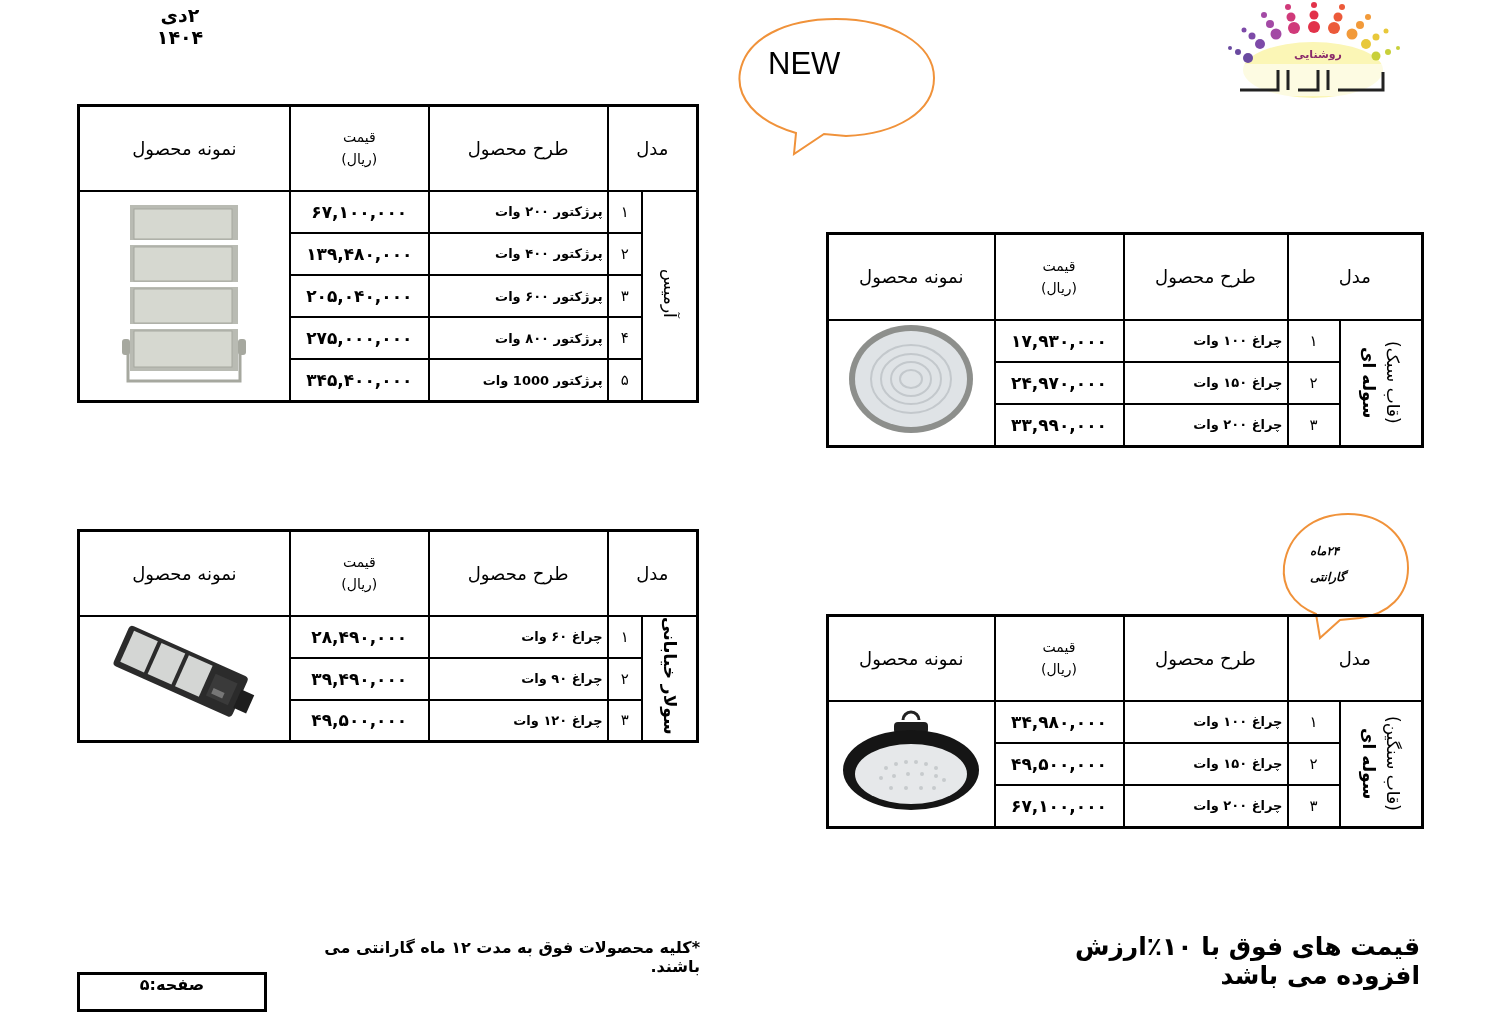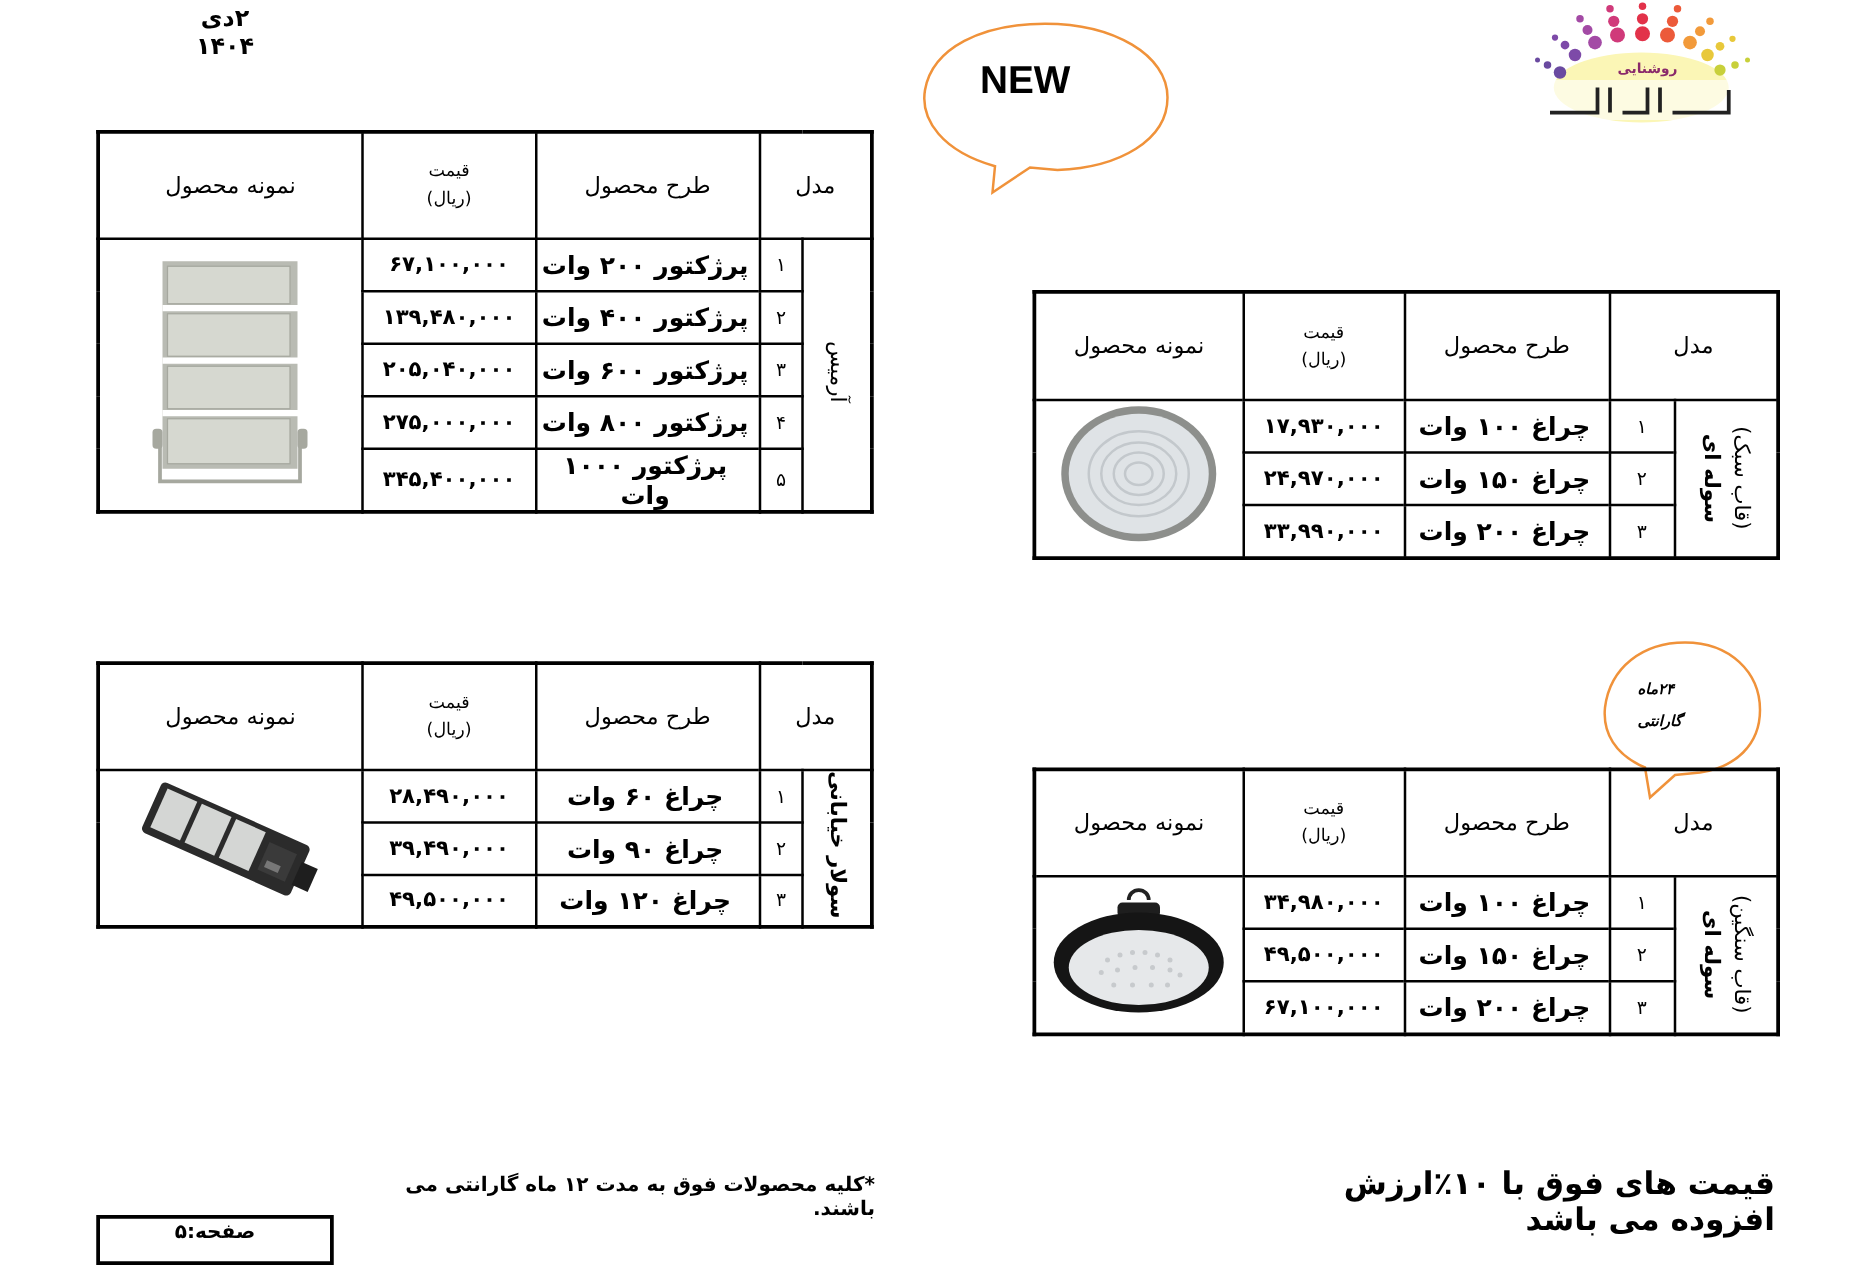--- a/index.html
+++ b/index.html
@@ -5,38 +5,38 @@
   html, body { margin:0; padding:0; }
   body {
     width:1500px; height:1018px; position:relative; overflow:hidden;
     background:#ffffff; color:#000;
     font-family:"DejaVu Sans", sans-serif;
   }
   .abs { position:absolute; }
   .date { left:135px; top:4px; width:90px; height:28px; font-size:19px; font-weight:bold; direction:rtl; text-align:center; }
   .logo { left:1218px; top:0; width:190px; height:102px;text-align:center; }
   .bubble-new { left:736px; top:16px; width:204px; height:142px; }
-  .bubble-new .txt { position:absolute; left:48px; top:30px; font-size:31px; font-weight:bold; font-family:"Liberation Sans", sans-serif; letter-spacing:0px;text-align:right; }
+  .bubble-new .txt { position:absolute; left:32px; top:30px; font-size:31px; font-weight:normal; font-family:"Liberation Sans", sans-serif; letter-spacing:0px;text-align:right; }
   .bubble-war { left:1280px; top:512px; width:132px; height:128px; }
   .bubble-war .t1, .bubble-war .t2 { position:absolute; font-size:12px; font-weight:bold; font-style:italic; direction:rtl; }
   .bubble-war .t1 { left:30px; top:32px; }
   .bubble-war .t2 { left:30px; top:58px; }
 
   table.pt {
     position:absolute; border-collapse:collapse; direction:rtl; table-layout:fixed;
     border:3px solid #000;
   }
   table.pt td, table.pt th {
     border:2px solid #000; padding:0; text-align:center; vertical-align:middle;
     font-weight:normal;
   }
   table.pt th { font-size:18px; }
   table.pt th .sub { display:block; font-size:14px; line-height:22px; }
   table.pt th .main { display:block; font-size:14px; line-height:22px; }
-  table.pt td.design { text-align:center; font-size:20px; padding-right:4px; font-weight:bold; }
+  table.pt td.design { text-align:right; font-size:13px; padding-right:4px; font-weight:bold; }
   table.pt td.price { font-size:17px; font-weight:bold; letter-spacing:1px;margin-top:20px; }
   table.pt td.num { font-size:15px; }
   table.pt td.model { font-size:17px; }
   .vert { display:inline-block; writing-mode:vertical-rl; white-space:nowrap; }
   .vert.bold { font-weight:bold; }
   .model-wrap { display:flex; flex-direction:row-reverse; justify-content:center; gap:4px; }
 
   .vat { left:1000px; top:932px; width:420px; font-size:25px; font-weight:bold; direction:rtl; text-align:right; }
   .note { left:280px; top:938px; width:420px; font-size:16px; font-weight:bold; direction:rtl; text-align:right; }
   .pagebox { left:77px; top:972px; width:190px; height:40px; border:3px solid #000; box-sizing:border-box;
@@ -156,21 +156,21 @@
     <td class="design">پرژکتور ۶۰۰ وات</td>
     <td class="price">۲۰۵,۰۴۰,۰۰۰</td>
   </tr>
   <tr style="height:42px">
     <td class="num">۴</td>
     <td class="design">پرژکتور ۸۰۰ وات</td>
     <td class="price">۲۷۵,۰۰۰,۰۰۰</td>
   </tr>
   <tr style="height:42px">
     <td class="num">۵</td>
-    <td class="design">پرژکتور ۱۰۰۰ وات</td>
+    <td class="design">پرژکتور 1000 وات</td>
     <td class="price">۳۴۵,۴۰۰,۰۰۰</td>
   </tr>
 </tbody>
   </table>
 
 <table class="pt" style="left:826px; top:232px; width:595px; height:213px;">
   <colgroup>
     <col style="width:83px">
       <col style="width:52px">
       <col style="width:164px">

